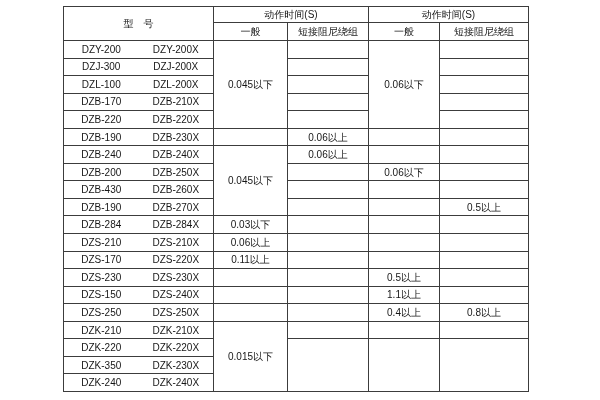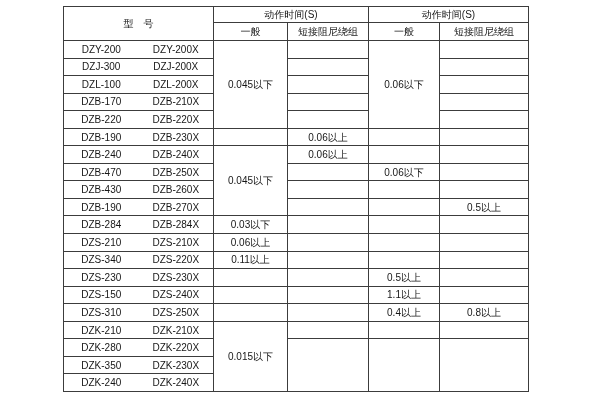--- a/index.html
+++ b/index.html
@@ -127,21 +127,21 @@
             </div>
           </td>
           <td rowspan="4">0.045以下</td>
           <td>0.06以上</td>
           <td></td>
           <td></td>
         </tr>
         <tr>
           <td class="model-cell">
             <div class="pair">
-              <span>DZB-470</span>
+              <span>DZB-200</span>
               <span>DZB-250X</span>
             </div>
           </td>
           <td></td>
           <td>0.06以下</td>
           <td></td>
         </tr>
         <tr>
           <td class="model-cell">
             <div class="pair">
@@ -184,21 +184,21 @@
             </div>
           </td>
           <td>0.06以上</td>
           <td></td>
           <td></td>
           <td></td>
         </tr>
         <tr>
           <td class="model-cell">
             <div class="pair">
-              <span>DZS-340</span>
+              <span>DZS-170</span>
               <span>DZS-220X</span>
             </div>
           </td>
           <td>0.11以上</td>
           <td></td>
           <td></td>
           <td></td>
         </tr>
         <tr>
           <td class="model-cell">
@@ -220,21 +220,21 @@
             </div>
           </td>
           <td></td>
           <td></td>
           <td>1.1以上</td>
           <td></td>
         </tr>
         <tr>
           <td class="model-cell">
             <div class="pair">
-              <span>DZS-310</span>
+              <span>DZS-250</span>
               <span>DZS-250X</span>
             </div>
           </td>
           <td></td>
           <td></td>
           <td>0.4以上</td>
           <td>0.8以上</td>
         </tr>
         <tr>
           <td class="model-cell">
@@ -244,21 +244,21 @@
             </div>
           </td>
           <td rowspan="4">0.015以下</td>
           <td></td>
           <td></td>
           <td></td>
         </tr>
         <tr>
           <td class="model-cell">
             <div class="pair">
-              <span>DZK-280</span>
+              <span>DZK-220</span>
               <span>DZK-220X</span>
             </div>
           </td>
           <td rowspan="3"></td>
           <td rowspan="3"></td>
           <td rowspan="3"></td>
         </tr>
         <tr>
           <td class="model-cell">
             <div class="pair">

